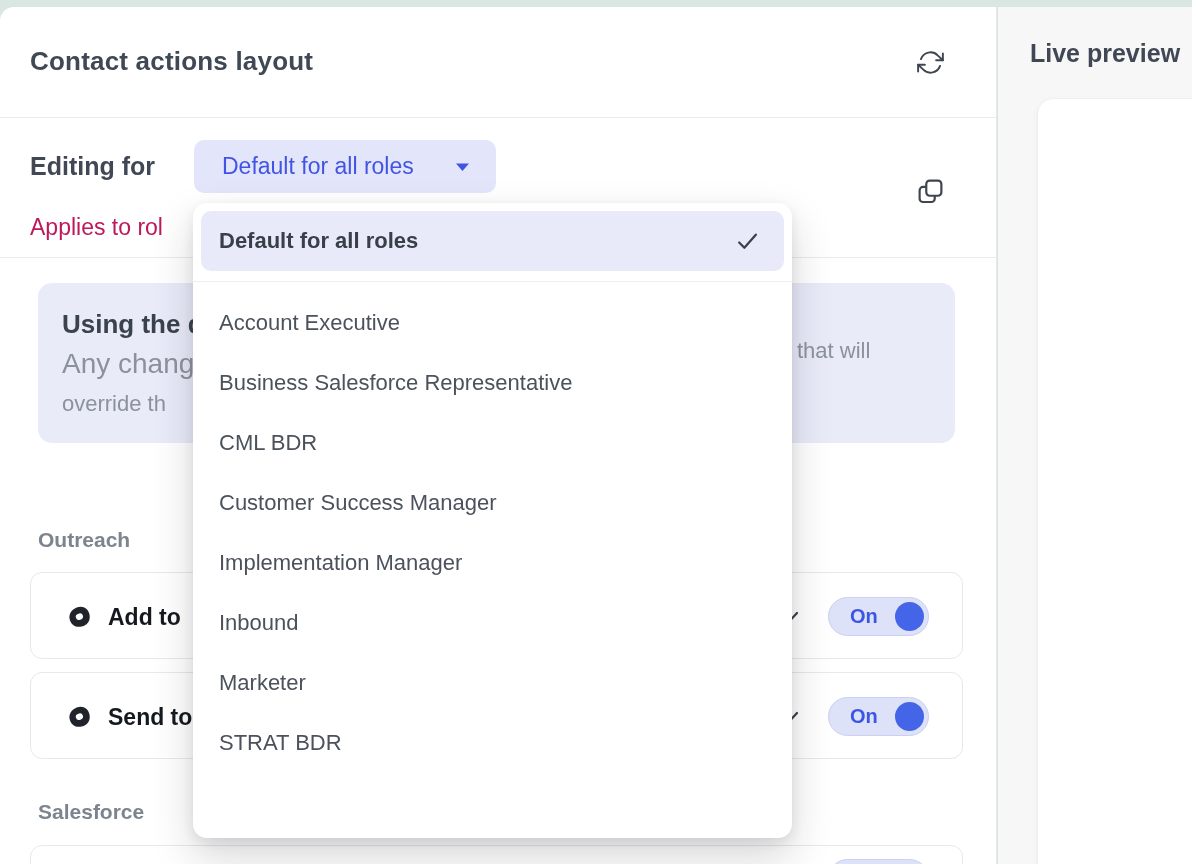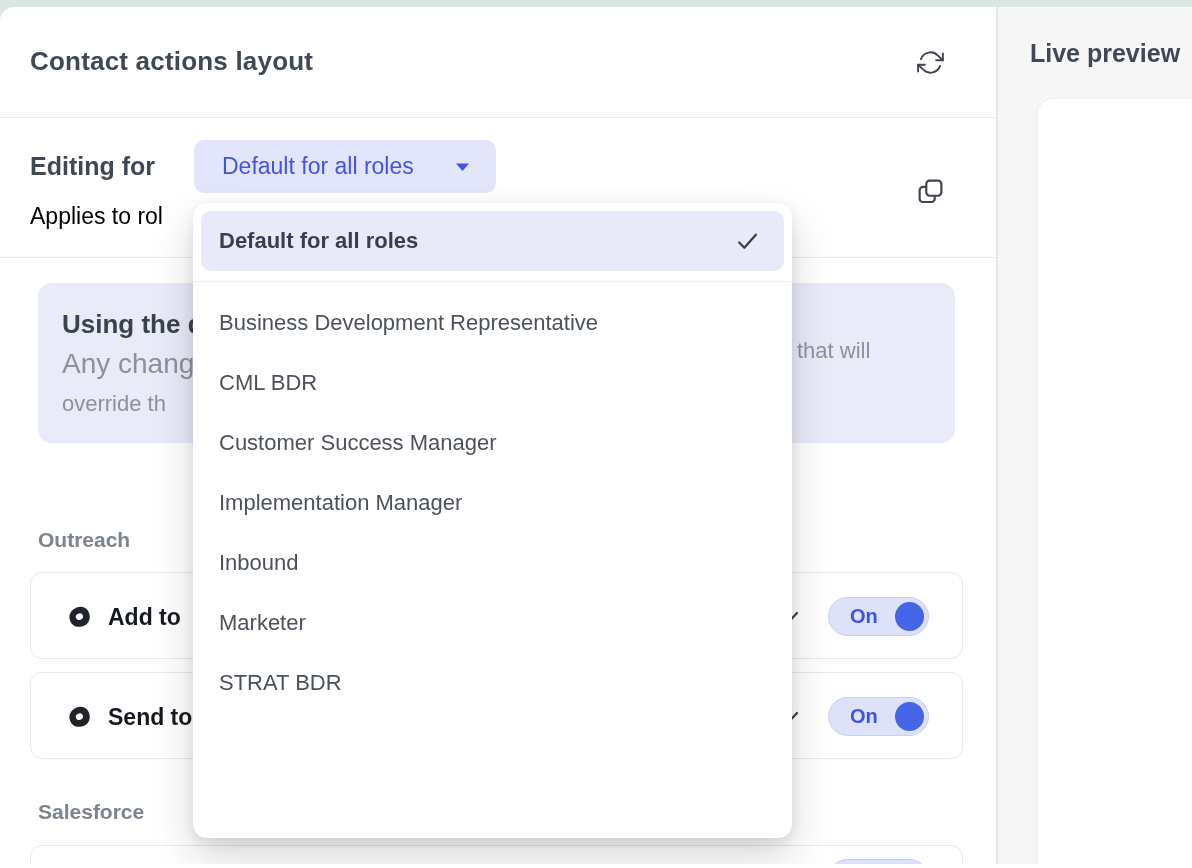--- a/index.html
+++ b/index.html
@@ -26,22 +26,22 @@
   .copy-btn    { left:910px; top:172px; width:40px; height:38px; }
 
   
   .editing-label { position:absolute; left:30px; top:151px; font-size:25px; line-height:31px;
                    font-weight:700; color:#3f4854; }
   .role-select { position:absolute; left:194px; top:140px; width:302px; height:53px;
                  background:#e3e6fb; border:none; border-radius:10px; cursor:pointer;
                  display:flex; align-items:center; justify-content:space-between;
                  padding:0 26px 0 28px; }
   .role-select .val { font-size:23px; color:#4154e4; }
-  .applies-text { position:absolute; left:30px; top:200px; font-size:23px; line-height:32px;
-                  color:#000000; }
+  .applies-text { position:absolute; left:30px; top:211px; font-size:23px; line-height:32px;
+                  color:#be185d; }
 
   
   .banner { position:absolute; left:38px; top:283px; width:917px; height:160px;
             background:#e9ebf9; border-radius:14px; }
   .banner-title { position:absolute; left:62px; top:309px; font-size:26px; line-height:30px;
                   font-weight:700; color:#3a424c; }
   .banner-l1 { position:absolute; left:62px; top:349px; font-size:28px; line-height:30px; color:#8b929c; }
   .banner-l2 { position:absolute; left:62px; top:389px; font-size:22px; line-height:30px; color:#8b929c; }
   .banner-frag { position:absolute; left:797px; top:336px; font-size:22px; line-height:30px; color:#8b929c; }
 
@@ -178,21 +178,22 @@
 
   <div class="menu">
     <div class="menu-selected">
       <span class="txt">Default for all roles</span>
       <svg width="25" height="25" viewBox="0 0 24 24" fill="none" stroke="#3a414b" stroke-width="2.2" stroke-linecap="round" stroke-linejoin="round">
         <polyline points="4,13 9,18 20,5.5"></polyline>
       </svg>
     </div>
     <div class="menu-divider"></div>
     <div class="menu-items">
-      <div class="menu-item">Business Development Representative</div>
+      <div class="menu-item">Account Executive</div>
+      <div class="menu-item">Business Salesforce Representative</div>
       <div class="menu-item">CML BDR</div>
       <div class="menu-item">Customer Success Manager</div>
       <div class="menu-item">Implementation Manager</div>
       <div class="menu-item">Inbound</div>
       <div class="menu-item">Marketer</div>
       <div class="menu-item">STRAT BDR</div>
     </div>
   </div>
 
 </div>

